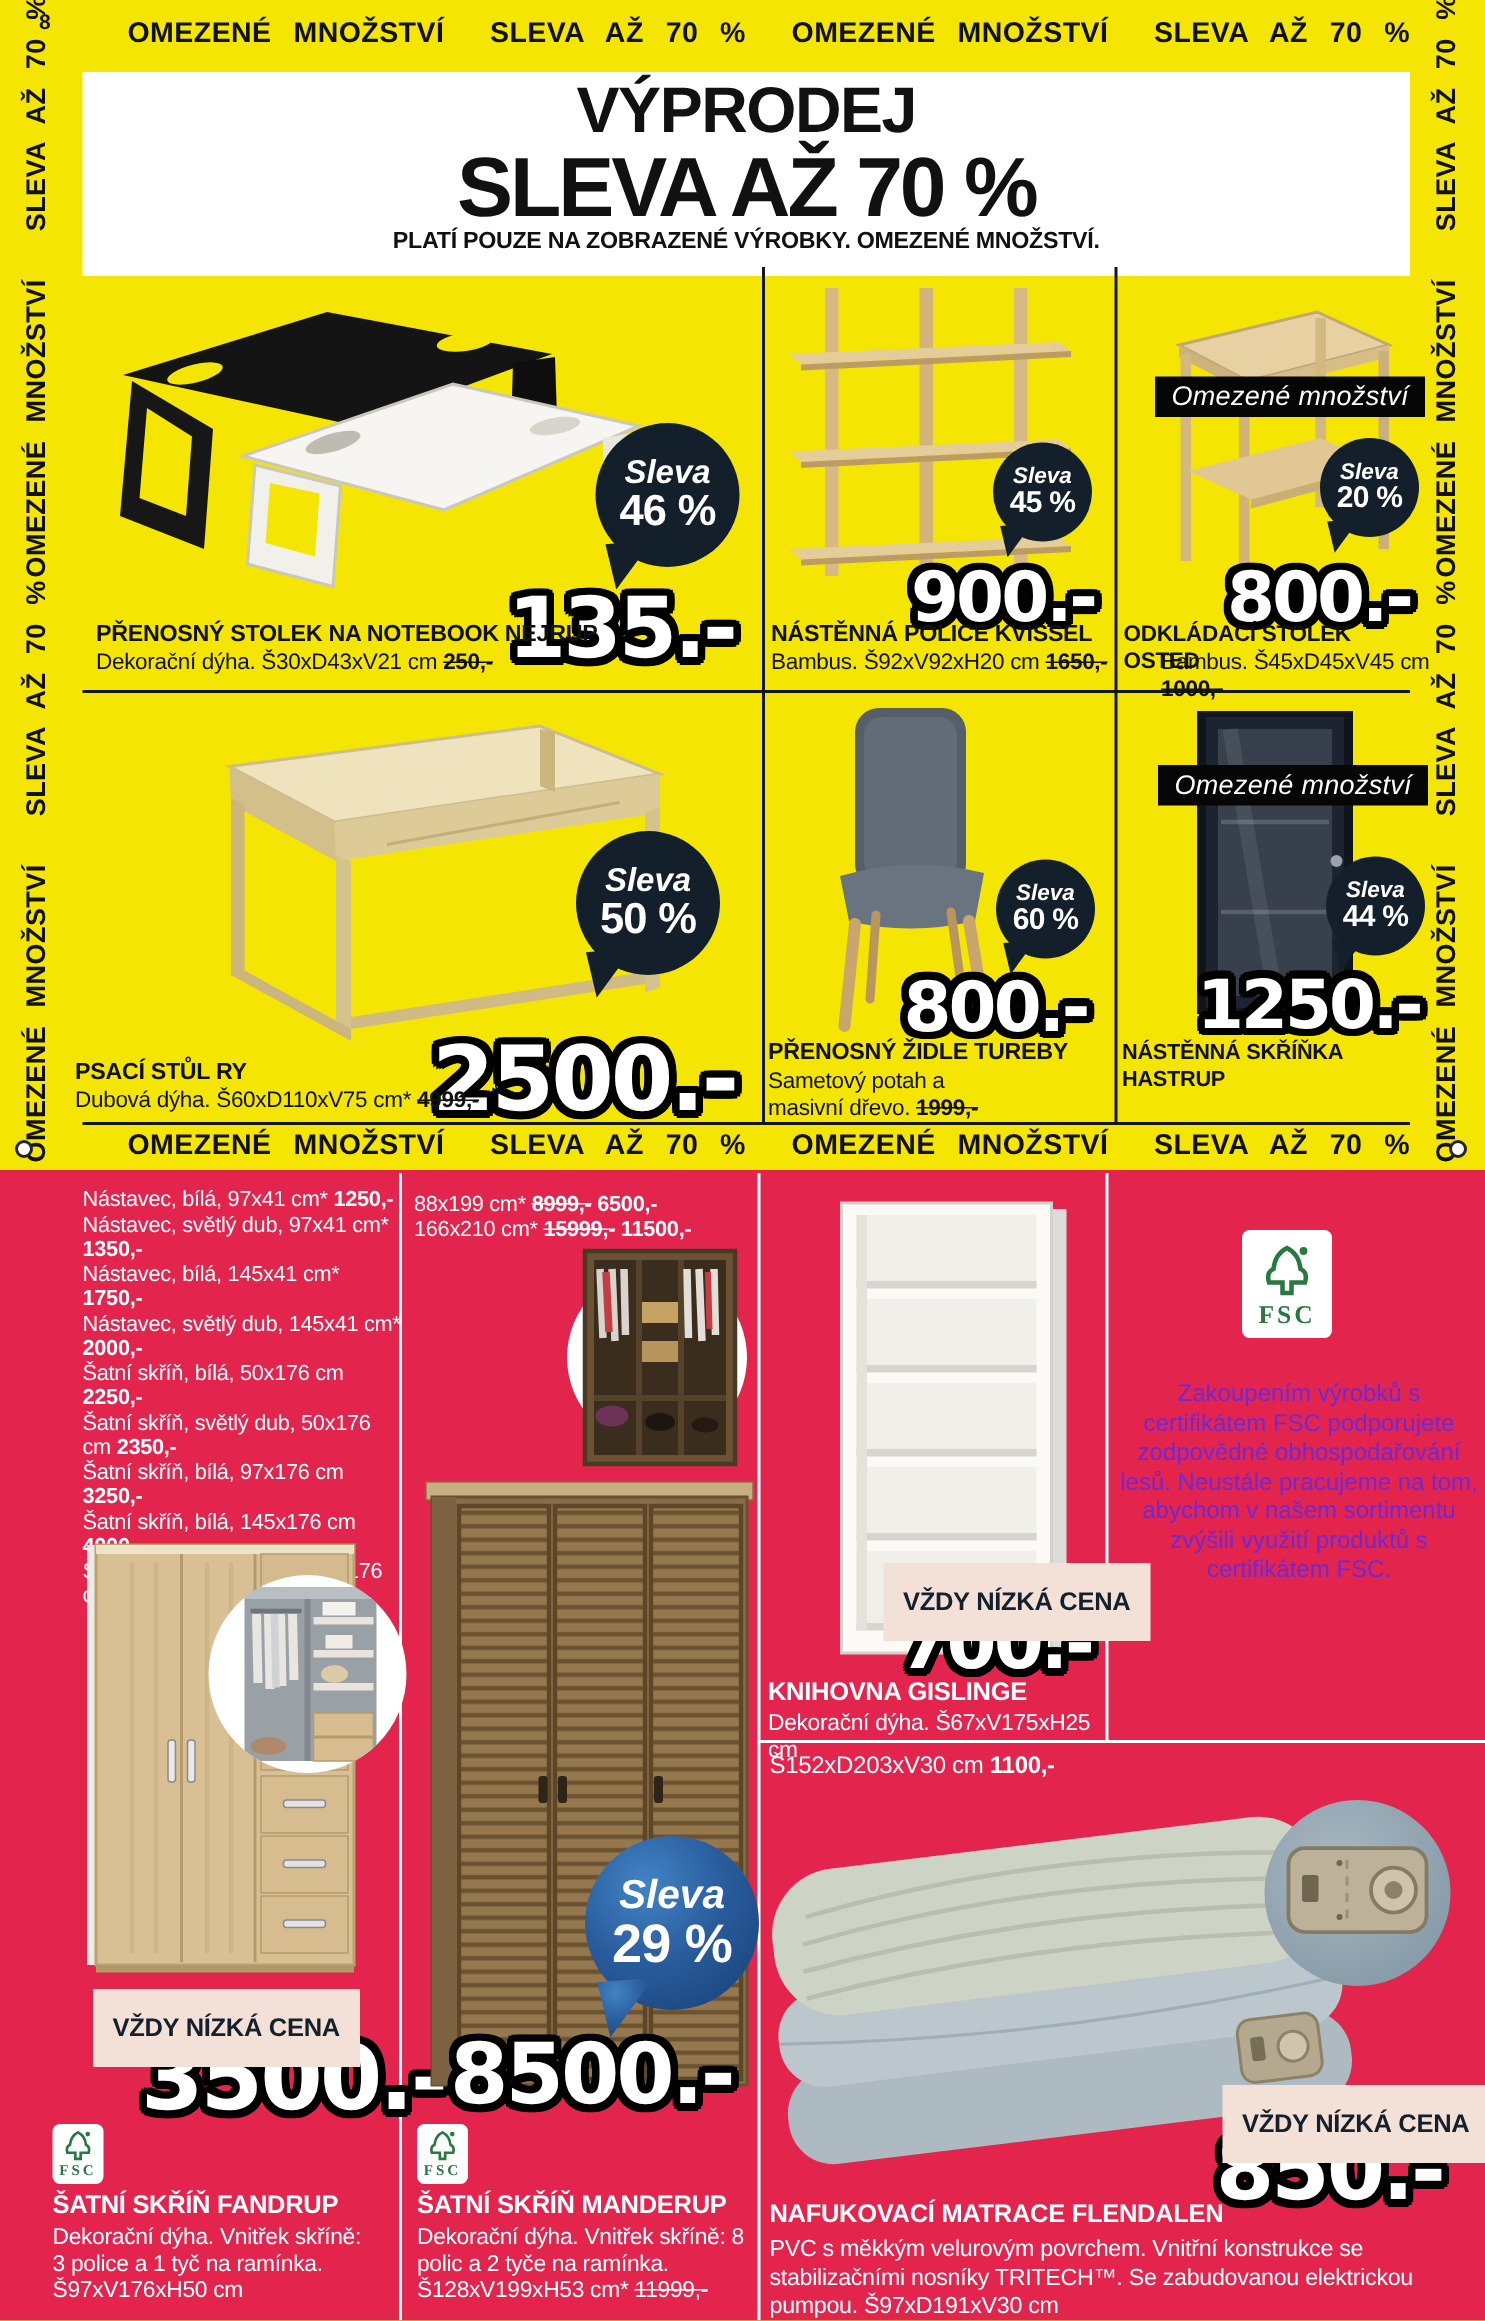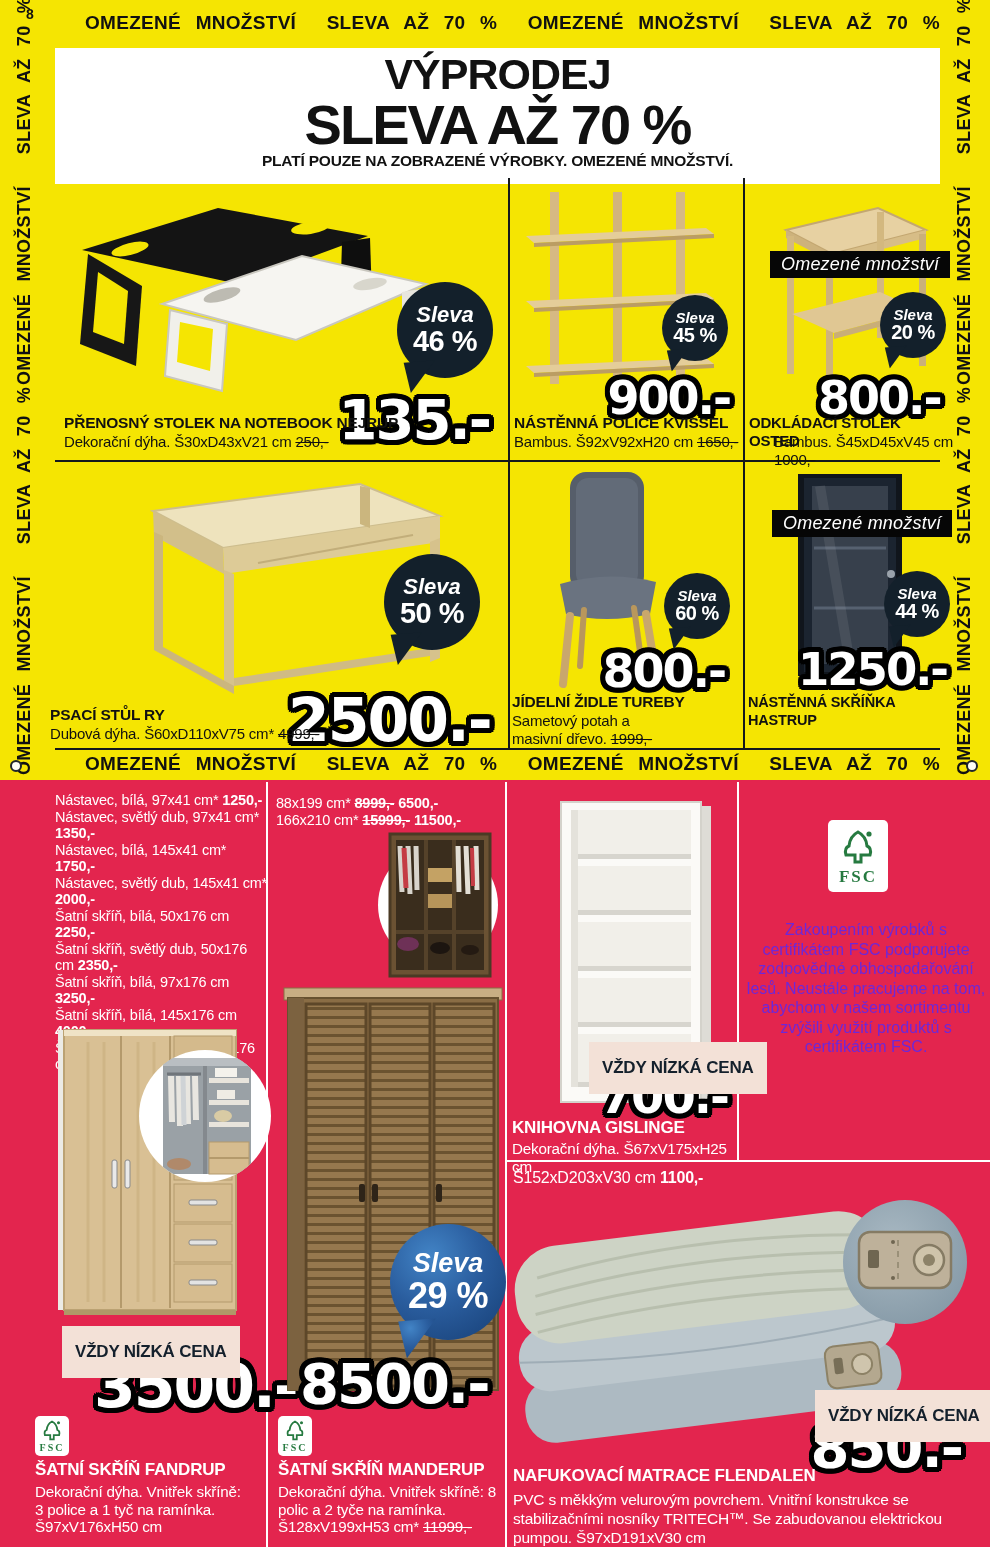--- a/index.html
+++ b/index.html
@@ -24,21 +24,21 @@
 
   
   .vdiv{position:absolute;width:2px;background:#14181c;}
   .hdiv{position:absolute;height:2px;background:#14181c;}
   .rdiv-v{position:absolute;width:2px;background:#fff;}
   .rdiv-h{position:absolute;height:2px;background:#fff;}
 
   
   .ptitle{position:absolute;font-size:15.5px;font-weight:800;letter-spacing:-0.2px;line-height:18px;}
   .pdesc{position:absolute;font-size:15px;line-height:18px;letter-spacing:-0.2px;}
-  .pdesc s, .pdesc-w s{font-weight:400;text-decoration:line-through;}
+  .pdesc s, .pdesc-w s{font-weight:700;text-decoration:line-through;}
 
   
   .price{position:absolute;color:#fff;font-weight:800;letter-spacing:-2px;text-align:right;line-height:1;
          font-family:"DejaVu Sans","Liberation Sans",sans-serif;
          text-shadow:-4px -4px 0 #000,4px -4px 0 #000,-4px 4px 0 #000,4px 4px 0 #000,
                      -5px 0 0 #000,5px 0 0 #000,0 -5px 0 #000,0 5px 0 #000,
                      -2px -5px 0 #000,2px -5px 0 #000,-2px 5px 0 #000,2px 5px 0 #000,
                      -5px 2px 0 #000,5px 2px 0 #000,-5px -2px 0 #000,5px -2px 0 #000;}
 
   
@@ -222,21 +222,21 @@
     <path d="M40 150 L33 218" stroke="#c9a76c" stroke-width="8" stroke-linecap="round"></path>
     <path d="M116 148 L127 214" stroke="#c9a76c" stroke-width="8" stroke-linecap="round"></path>
     <path d="M54 144 L50 200" stroke="#b9975c" stroke-width="6" stroke-linecap="round"></path>
     <path d="M104 142 L112 200" stroke="#b9975c" stroke-width="6" stroke-linecap="round"></path>
   </svg>
   <div class="splash small" style="left:664px;top:573px;">
     <i>Sleva</i>
     <b>60 %</b>
   </div>
   <div class="price" style="left:600px;width:125px;top:648px;font-size:46px;">800.-</div>
-  <div class="ptitle" style="left:512px;top:693px;width:225px;">JÍDELNÍ ŽIDLE TUREBY</div>
+  <div class="ptitle" style="left:512px;top:693px;width:225px;">PŘENOSNÝ ŽIDLE TUREBY</div>
   <div class="pdesc" style="left:512px;top:712px;width:168px;">
     <span>Sametový potah a masivní dřevo.</span>
     <s>1999,-</s>
   </div>
 
   <div class="limited" style="left:772px;top:510px;">Omezené množství</div>
   <svg class="abs" style="left:790px;top:468px;" width="120" height="215" viewBox="0 0 120 215">
     <rect x="8" y="6" width="104" height="202" fill="#10151c"></rect>
     <rect x="14" y="10" width="92" height="194" fill="#1b2430"></rect>
     <rect x="22" y="18" width="76" height="178" fill="#39434f" opacity="0.92"></rect>

